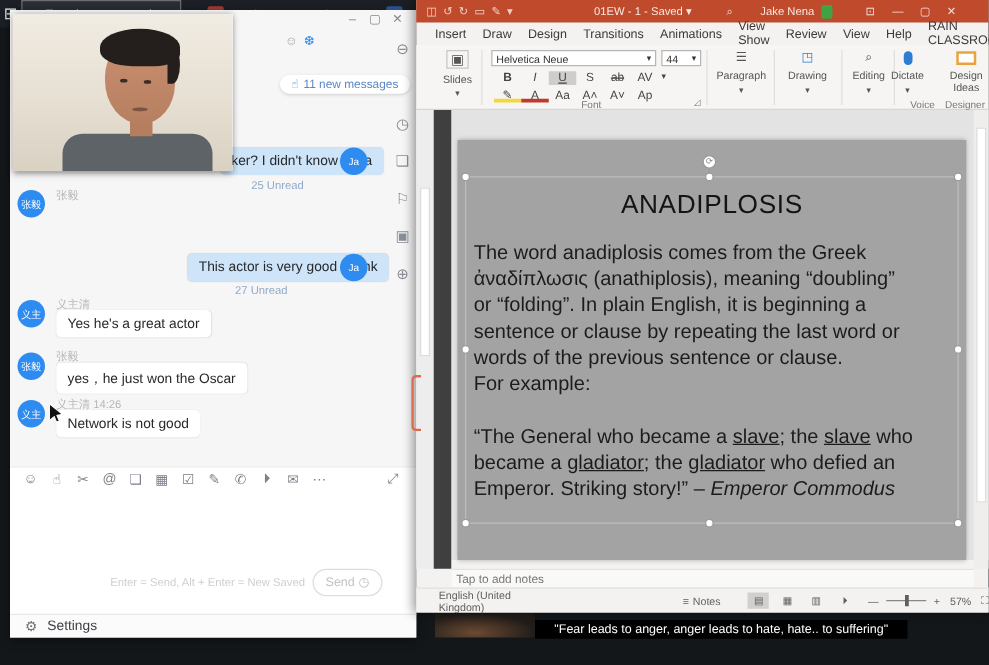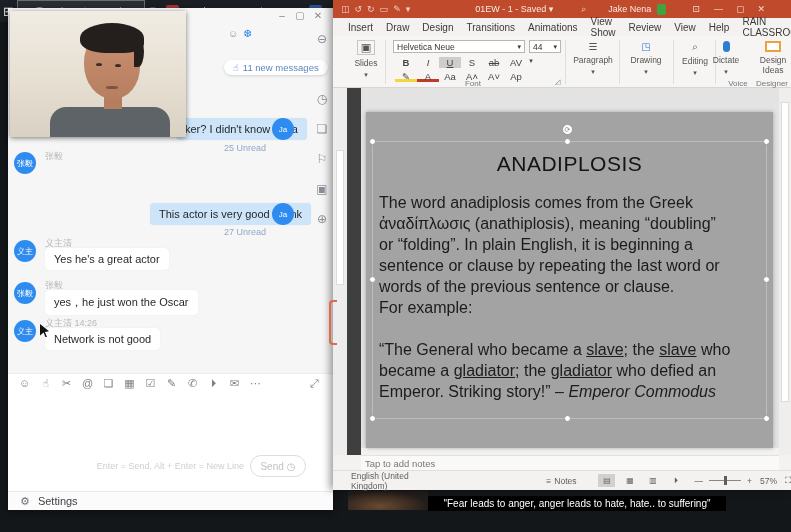--- a/index.html
+++ b/index.html
@@ -83,28 +83,28 @@
       <span class="sideic">⊕</span>
     </div>
 
   <div class="w pill" style="left:216px;top:52px">
     <span>☝</span>
     <span>11 new messages</span>
   </div>
 
   <div class="w bub bubR" style="left:168px;top:110px">ker? I didn't know haha</div>
   <div class="w av" style="left:264px;top:110px">Ja</div>
-  <div class="w meta" style="left:170px;top:135px;width:88px;text-align:right">25 Unread</div>
+  <div class="w meta" style="left:170px;top:135px;width:88px;text-align:center">25 Unread</div>
 
   <div class="w av" style="left:6px;top:144px">张毅</div>
   <div class="w nm" style="left:37px;top:142px">张毅</div>
 
   <div class="w bub bubR" style="left:142px;top:195px">This actor is very good I think</div>
   <div class="w av" style="left:264px;top:195px">Ja</div>
-  <div class="w meta" style="left:170px;top:219px;width:88px;text-align:right">27 Unread</div>
+  <div class="w meta" style="left:180px;top:219px;width:88px;">27 Unread</div>
 
   <div class="w av" style="left:6px;top:232px">义主</div>
   <div class="w nm" style="left:37px;top:229px">义主清</div>
   <div class="w bub bubL" style="left:37px;top:240px">Yes he's a great actor</div>
 
   <div class="w av" style="left:6px;top:274px">张毅</div>
   <div class="w nm" style="left:37px;top:271px">张毅</div>
   <div class="w bub bubL" style="left:37px;top:282px">yes，he just won the Oscar</div>
 
   <div class="w av" style="left:6px;top:312px">义主</div>
@@ -123,21 +123,21 @@
       <span class="toolic">▦</span>
       <span class="toolic">☑</span>
       <span class="toolic">✎</span>
       <span class="toolic">✆</span>
       <span class="toolic">⏵</span>
       <span class="toolic">✉</span>
       <span class="toolic">⋯</span>
     </div>
   <span class="w toolic" style="left:296px;top:369px">⤢</span>
 
-  <div class="w hint" style="left:0;top:453px;width:236px;text-align:right">Enter = Send, Alt + Enter = New Line</div>
+  <div class="w hint" style="left:0;top:453px;width:236px;text-align:right">Enter = Send, Alt + Enter = New Saved</div>
   <div class="w sendbtn" style="left:242px;top:447px;width:56px;height:22px">
     <span>Send</span>
     <span>◷</span>
   </div>
 
   <div class="w setbar" style="left:0;top:483px;width:325px;height:19px">
     <span style="color:#6d7publish278;color:#6d7278;font-size:11px">⚙</span>
     <span>Settings</span>
   </div>
 

